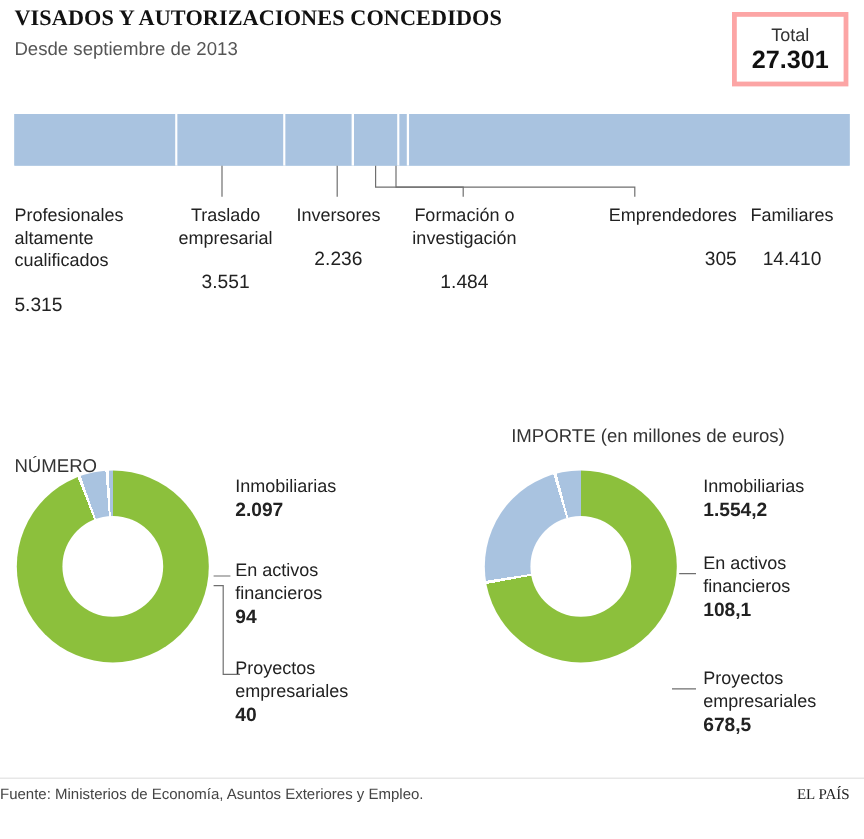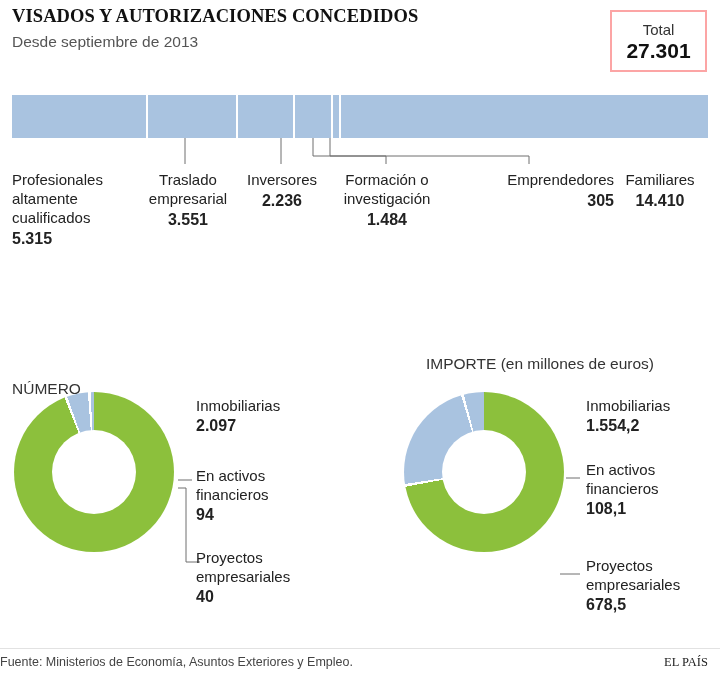--- a/index.html
+++ b/index.html
@@ -37,21 +37,21 @@
     top: 33px;
     font-size: 15.5px;
     color: #555;
   }
   #total-box {
     position: absolute;
     right: 13px;
     top: 10px;
     width: 97px;
     height: 62px;
-    border: 2px solid #fca5a5;
+    border: 4px solid #fca5a5;
     box-sizing: border-box;
     display: flex;
     flex-direction: column;
     align-items: center;
     justify-content: center;
   }
   #total-box .lbl {
     font-size: 15px;
     color: #333;
     line-height: 20px;
@@ -96,24 +96,24 @@
 
   
   .barlabel {
     position: absolute;
     top: 170px;
     font-size: 15px;
     line-height: 19px;
     color: #222;
   }
   .barlabel .num {
-    font-weight: bold;
+    font-weight: normal;
     font-size: 16px;
     display: block;
-    margin-top: 2px;
+    margin-top: 18px;
   }
 
   
   #section-title {
     position: absolute;
     left: 12px;
     top: 305px;
     font-size: 16px;
     font-weight: bold;
     letter-spacing: 0.4px;

